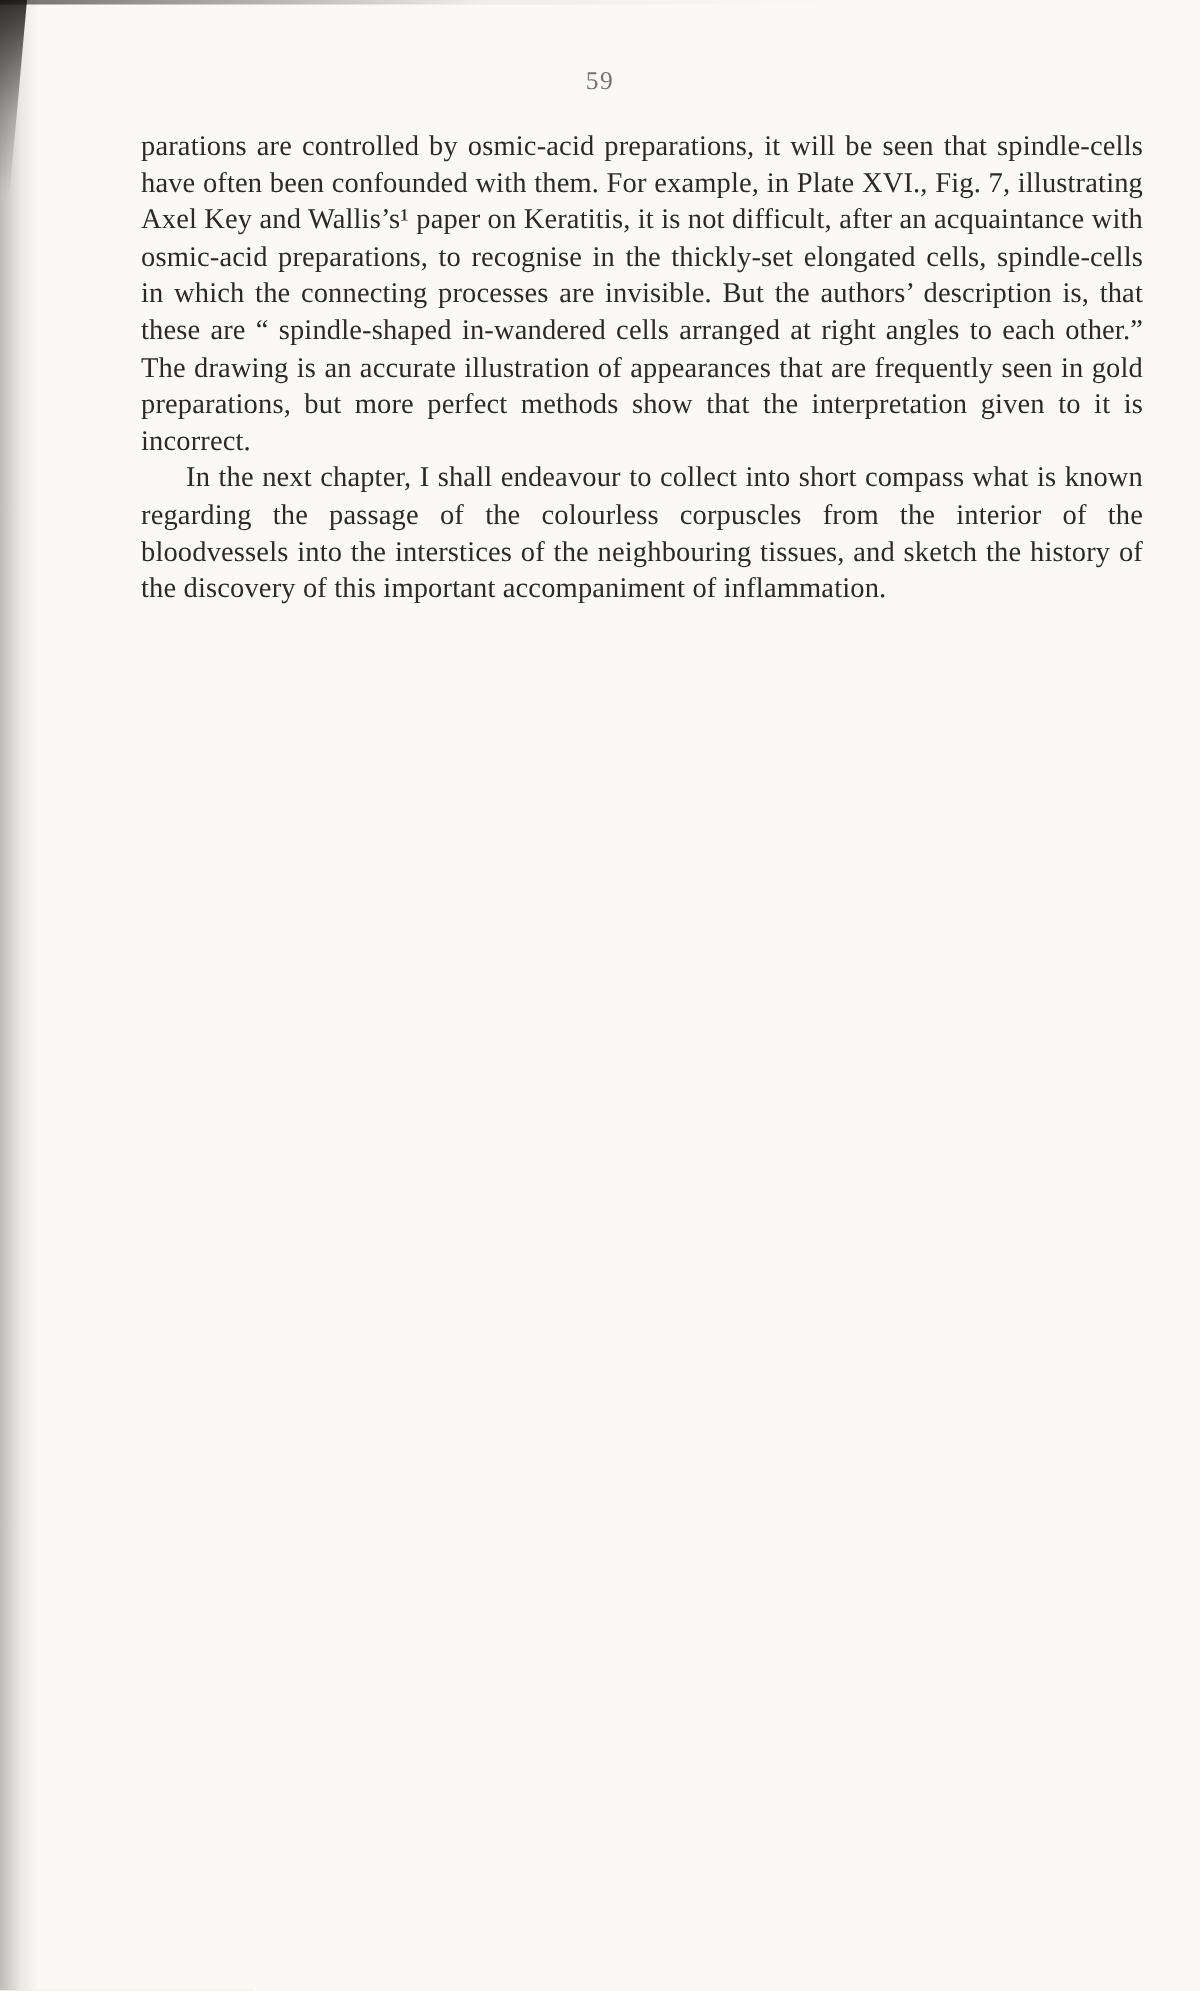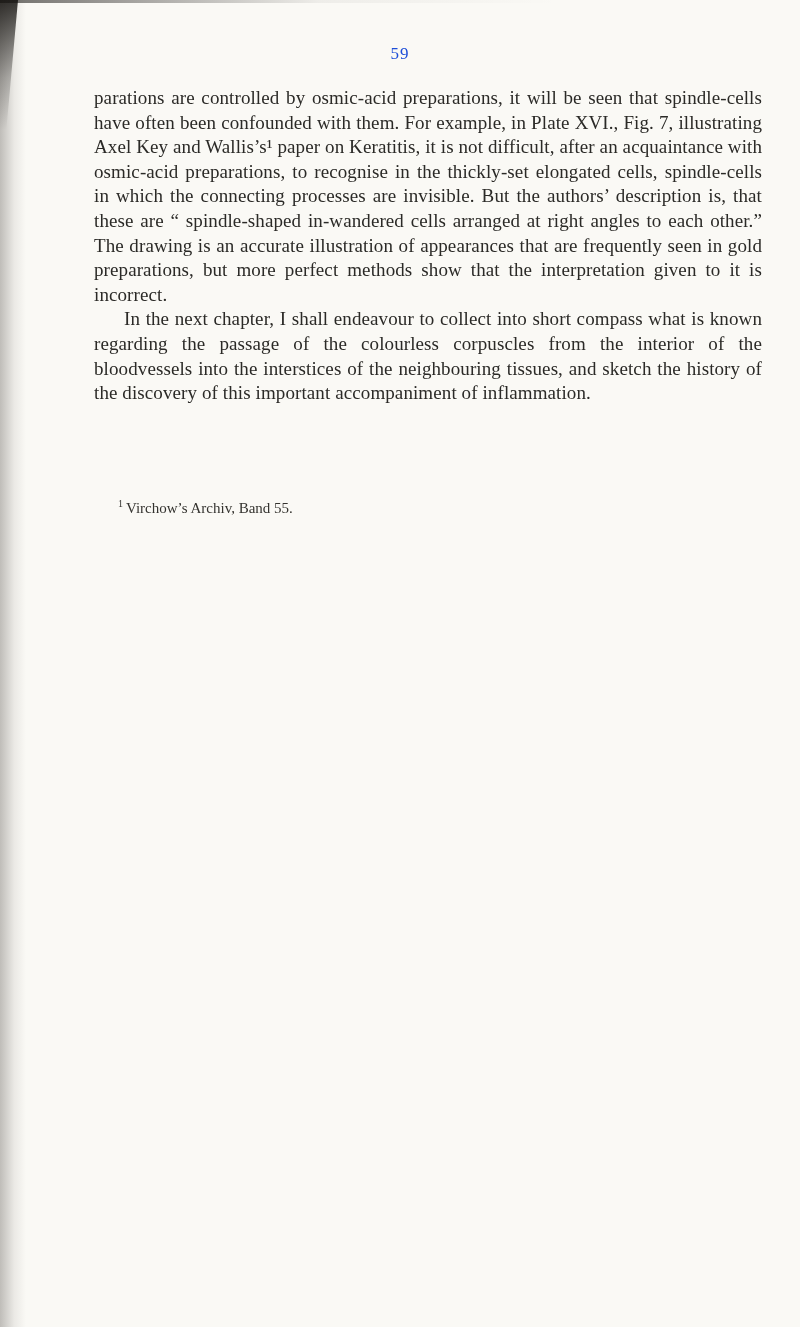--- a/index.html
+++ b/index.html
@@ -42,21 +42,21 @@
     pointer-events: none;
   }
   .page-number {
     position: absolute;
     top: 44px;
     left: 0;
     width: 100%;
     text-align: center;
     font-size: 17px;
     letter-spacing: 1px;
-    color: #1d4ed8;
+    color: #737373;
   }
   .text-block {
     position: absolute;
     top: 86px;
     left: 94px;
     width: 668px;
     font-size: 19px;
     line-height: 24.6px;
     text-align: justify;
     letter-spacing: 0.1px;
@@ -89,16 +89,13 @@
   <div class="corner-mark"></div>
   <div class="top-edge"></div>
 
   <div class="page-number">59</div>
 
   <div class="text-block" id="text-block">
       <p>parations are controlled by osmic-acid preparations, it will be seen that spindle-cells have often been confounded with them. For example, in Plate XVI., Fig. 7, illustrating Axel Key and Wallis’s¹ paper on Keratitis, it is not difficult, after an acquaintance with osmic-acid preparations, to recognise in the thickly-set elongated cells, spindle-cells in which the connecting processes are invisible. But the authors’ description is, that these are “ spindle-shaped in-wandered cells arranged at right angles to each other.” The drawing is an accurate illustration of appearances that are frequently seen in gold preparations, but more perfect methods show that the interpretation given to it is incorrect.</p>
       <p class="indent">In the next chapter, I shall endeavour to collect into short compass what is known regarding the passage of the colourless corpuscles from the interior of the bloodvessels into the interstices of the neighbouring tissues, and sketch the history of the discovery of this important accompaniment of inflammation.</p>
     </div>
 
-  <div class="footnote">
-    <sup>1</sup><span>Virchow’s Archiv, Band 55.</span>
-  </div>
 </div>
 
 </body></html>

